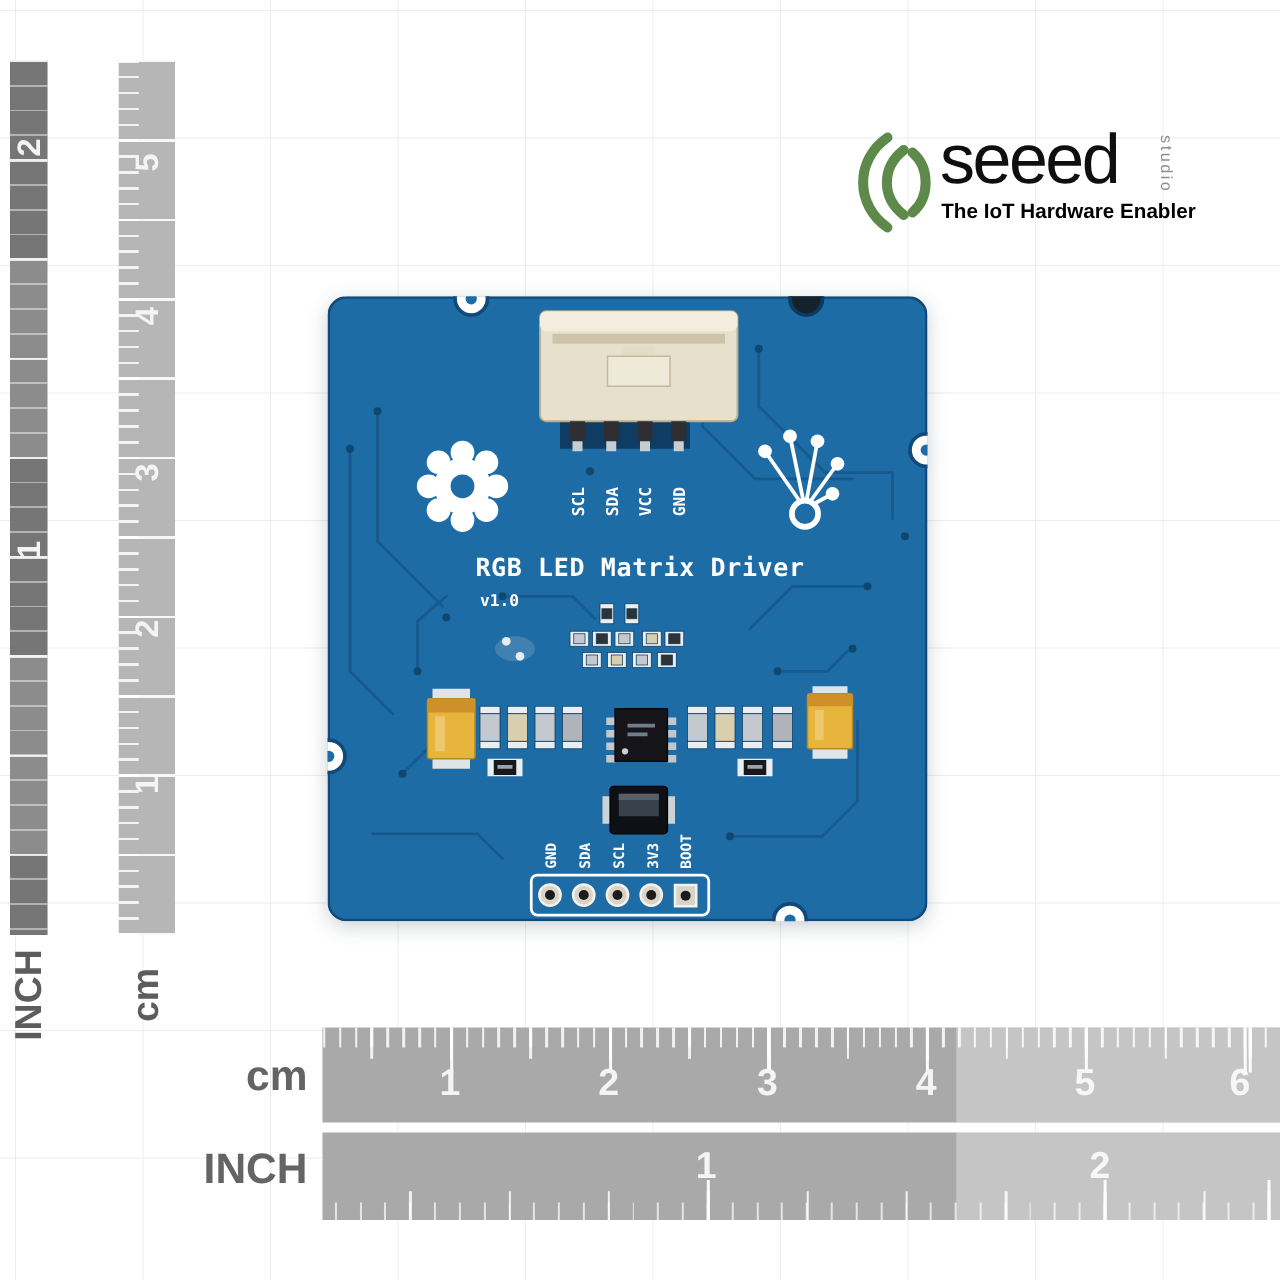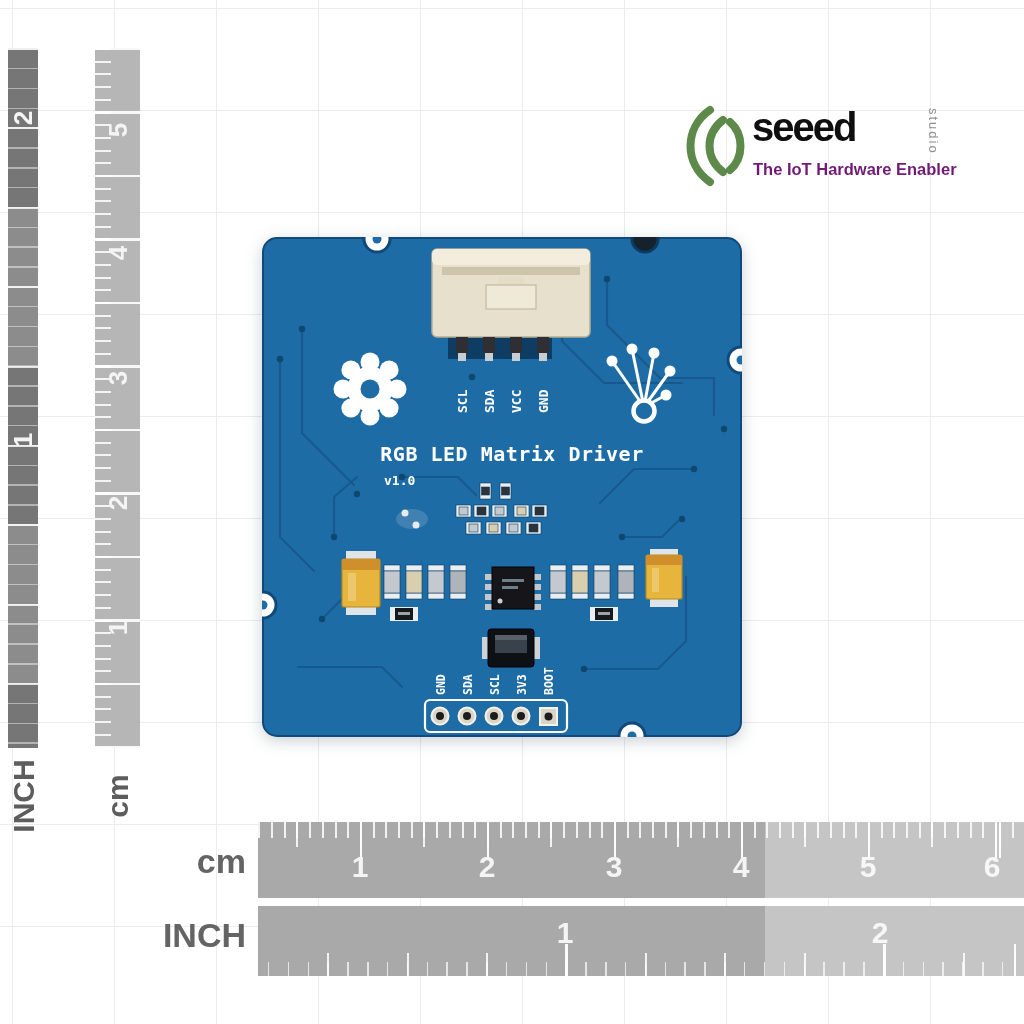--- a/index.html
+++ b/index.html
@@ -14,29 +14,29 @@
       linear-gradient(to right, #ececec 1px, transparent 1px),
       linear-gradient(to bottom, #ececec 1px, transparent 1px);
     background-size:102px 102px;
     background-position:12px 8px;
   }
 
   
   .logo { position:absolute; left:660px; top:98px; width:320px; height:100px; }
   .logo-mark { position:absolute; left:0; top:2px; }
   .logo-name {
-    position:absolute; left:92px; top:0px; font-size:40px; line-height:58px;
-    font-weight:700; letter-spacing:-2px; color:#0f0f0f;
+    position:absolute; left:92px; top:0px; font-size:56px; line-height:58px;
+    font-weight:400; letter-spacing:-2px; color:#0f0f0f;
   }
   .logo-studio {
     position:absolute; left:266px; top:10px; height:56px;
     writing-mode:vertical-rl; font-size:13px; letter-spacing:2px; color:#8f8f8f;
   }
   .logo-tagline {
-    position:absolute; left:93px; top:62px; font-size:16.5px; font-weight:bold; color:#701a75;
+    position:absolute; left:93px; top:62px; font-size:16.5px; font-weight:bold; color:#000000;
     white-space:nowrap;
   }
 
   
   .vbar { position:absolute; top:48px; height:700px; }
   .vbar-inch { left:8px; width:30px; background:#8c8c8c; }
   .vbar-cm   { left:95px; width:45px; background:#b6b6b6; }
   .vbar .seg   { position:absolute; inset:0;
     background:repeating-linear-gradient(to bottom, rgba(0,0,0,.16) 0 158.75px, transparent 158.75px 317.5px); }
   .vbar .t16   { position:absolute; inset:0;

